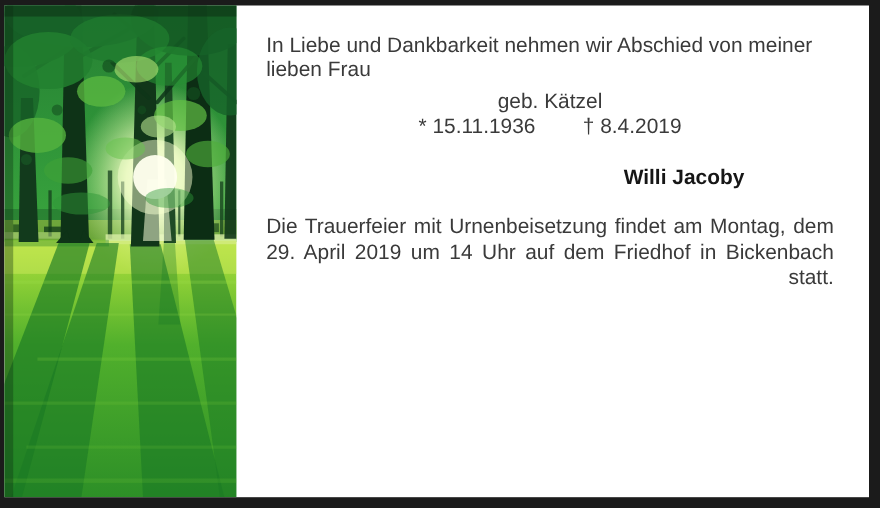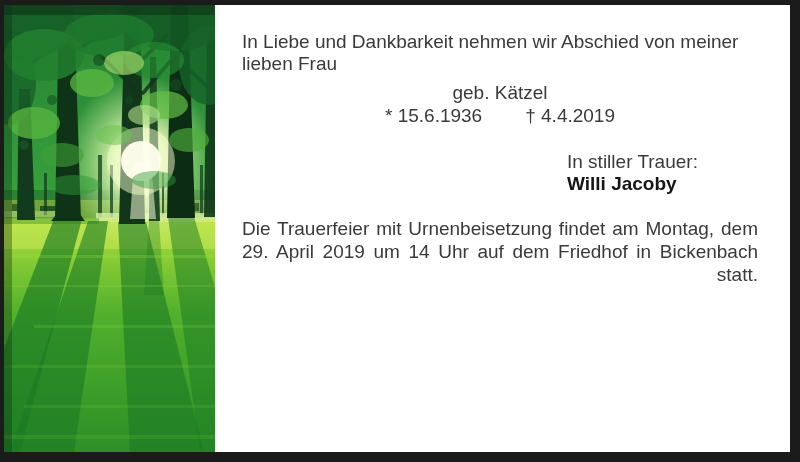--- a/index.html
+++ b/index.html
@@ -188,26 +188,25 @@
 
     <div class="content">
       <div class="intro">
         <div>In Liebe und Dankbarkeit nehmen wir Abschied von meiner</div>
         <div>lieben Frau</div>
       </div>
 
       <div class="maiden">geb. Kätzel</div>
 
       <div class="dates">
-        <span>* 15.6.1936</span>
-        <span>† 4.4.2019</span>
+        <span>* 15.11.1936</span>
+        <span>† 8.4.2019</span>
       </div>
 
       <div class="mourning">
-        <div>In stiller Trauer:</div>
         <div class="mourner">Willi Jacoby</div>
       </div>
 
 
       <div class="funeral">
         <div class="just">Die Trauerfeier mit Urnenbeisetzung findet am Montag, dem</div>
         <div class="just">29. April 2019 um 14 Uhr auf dem Friedhof in Bickenbach</div>
         <div>statt.</div>
       </div>
     </div>

